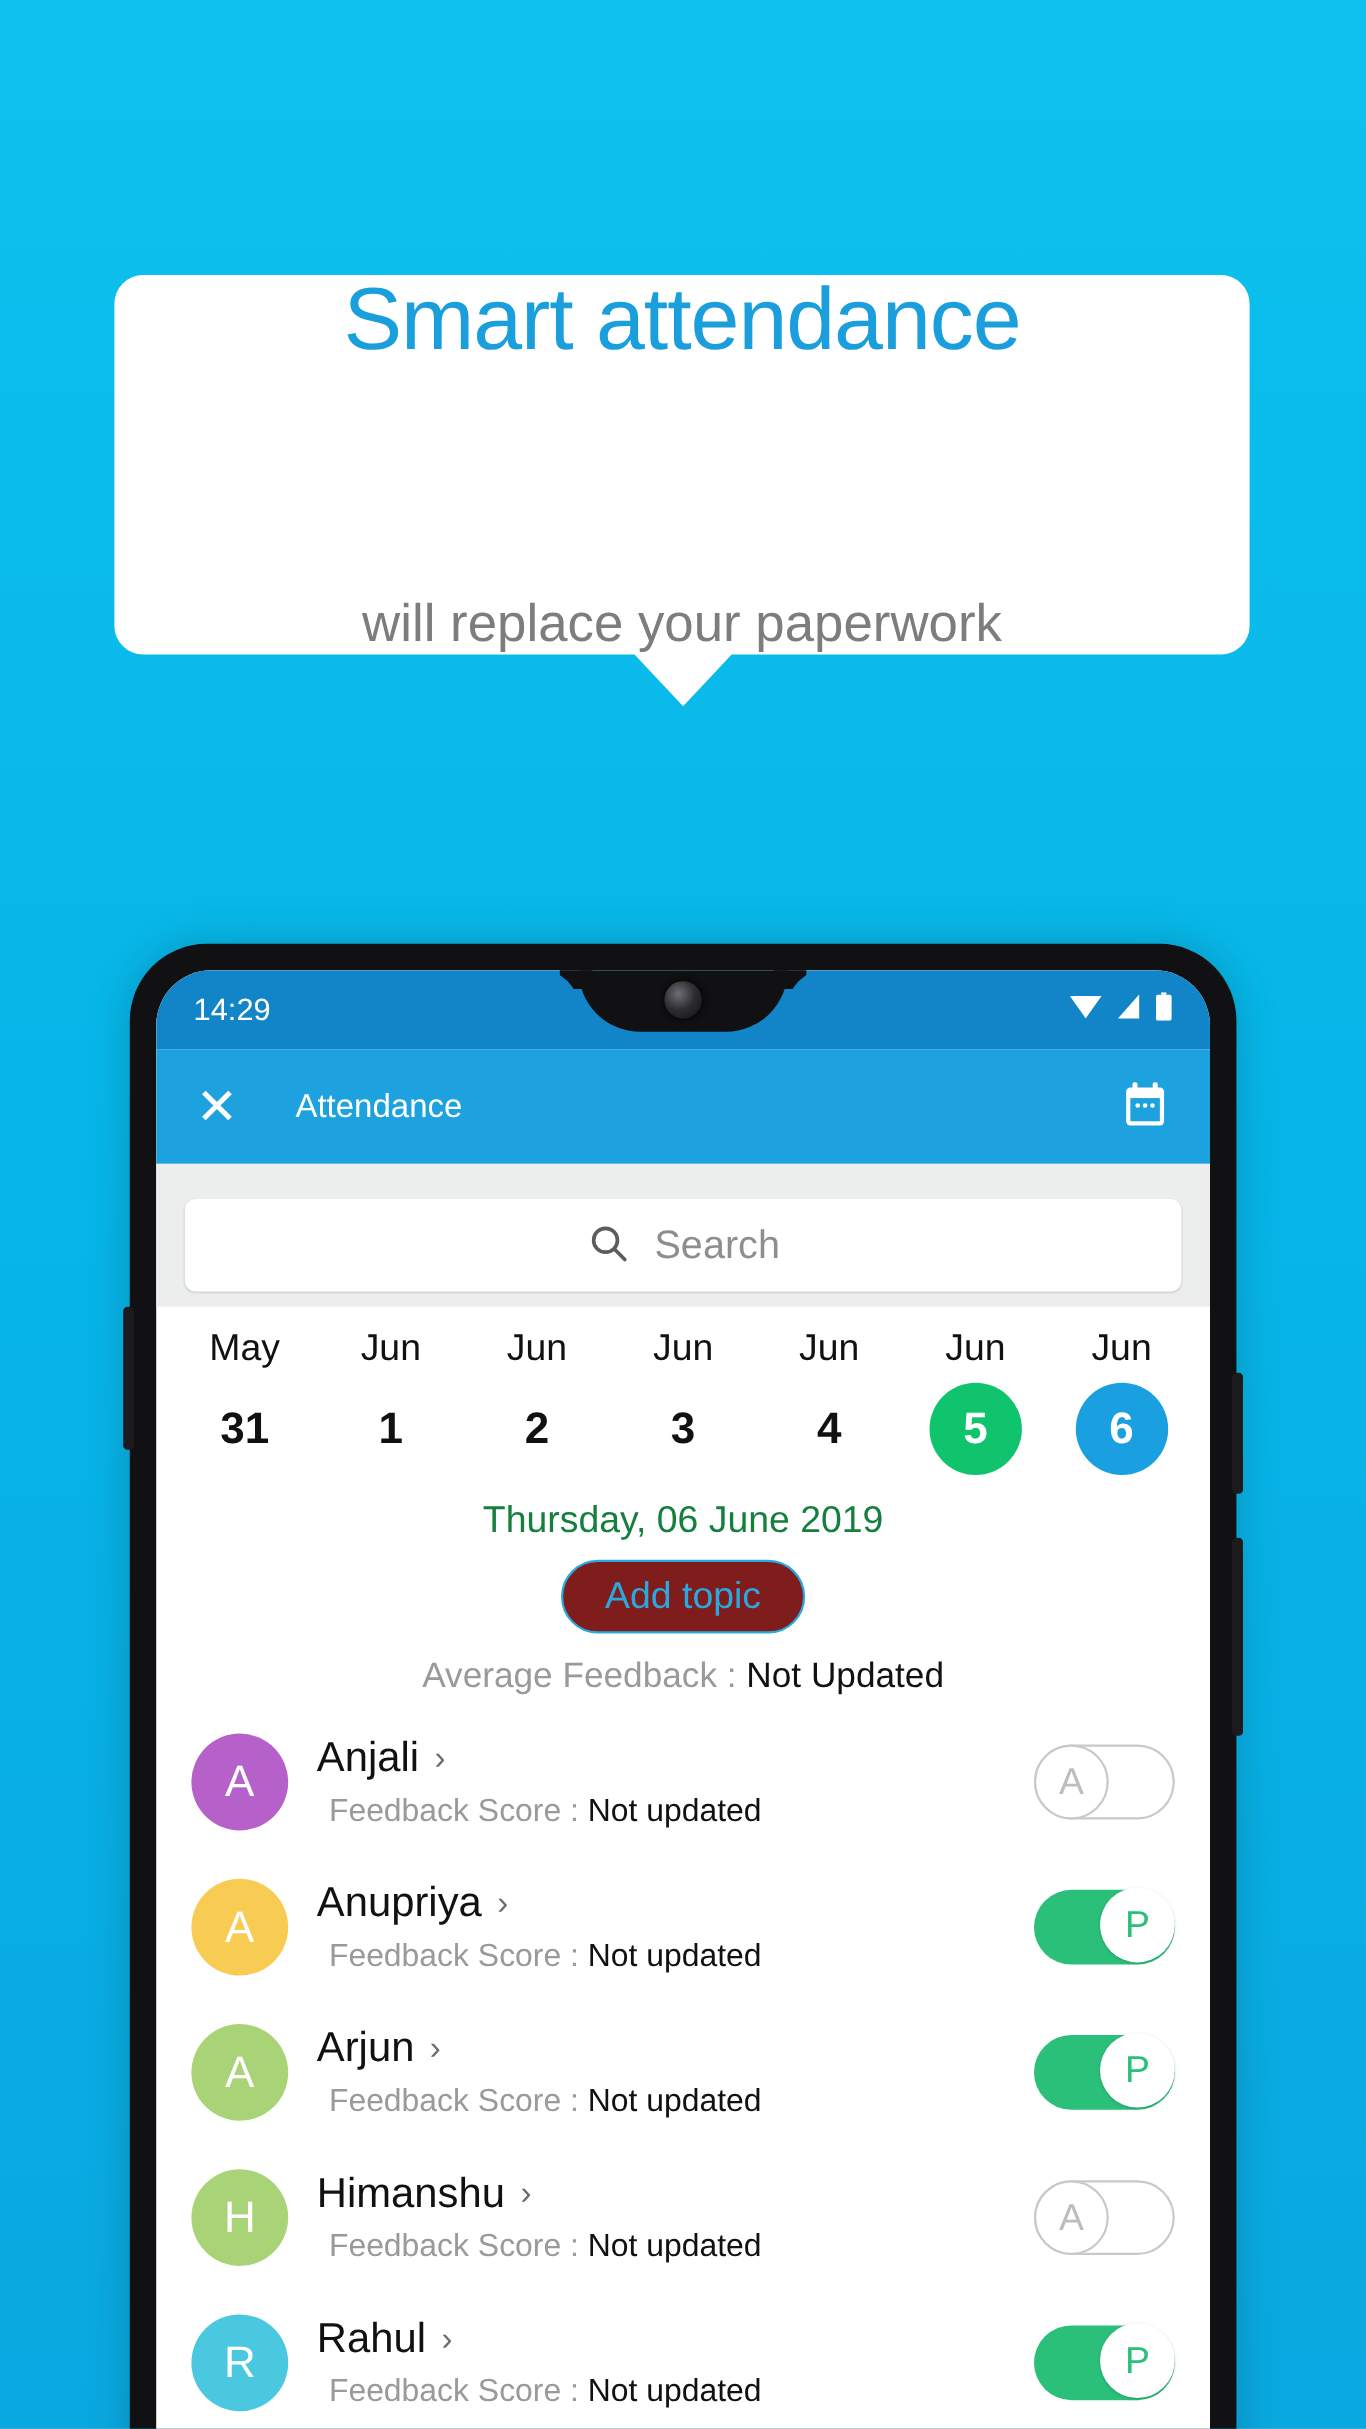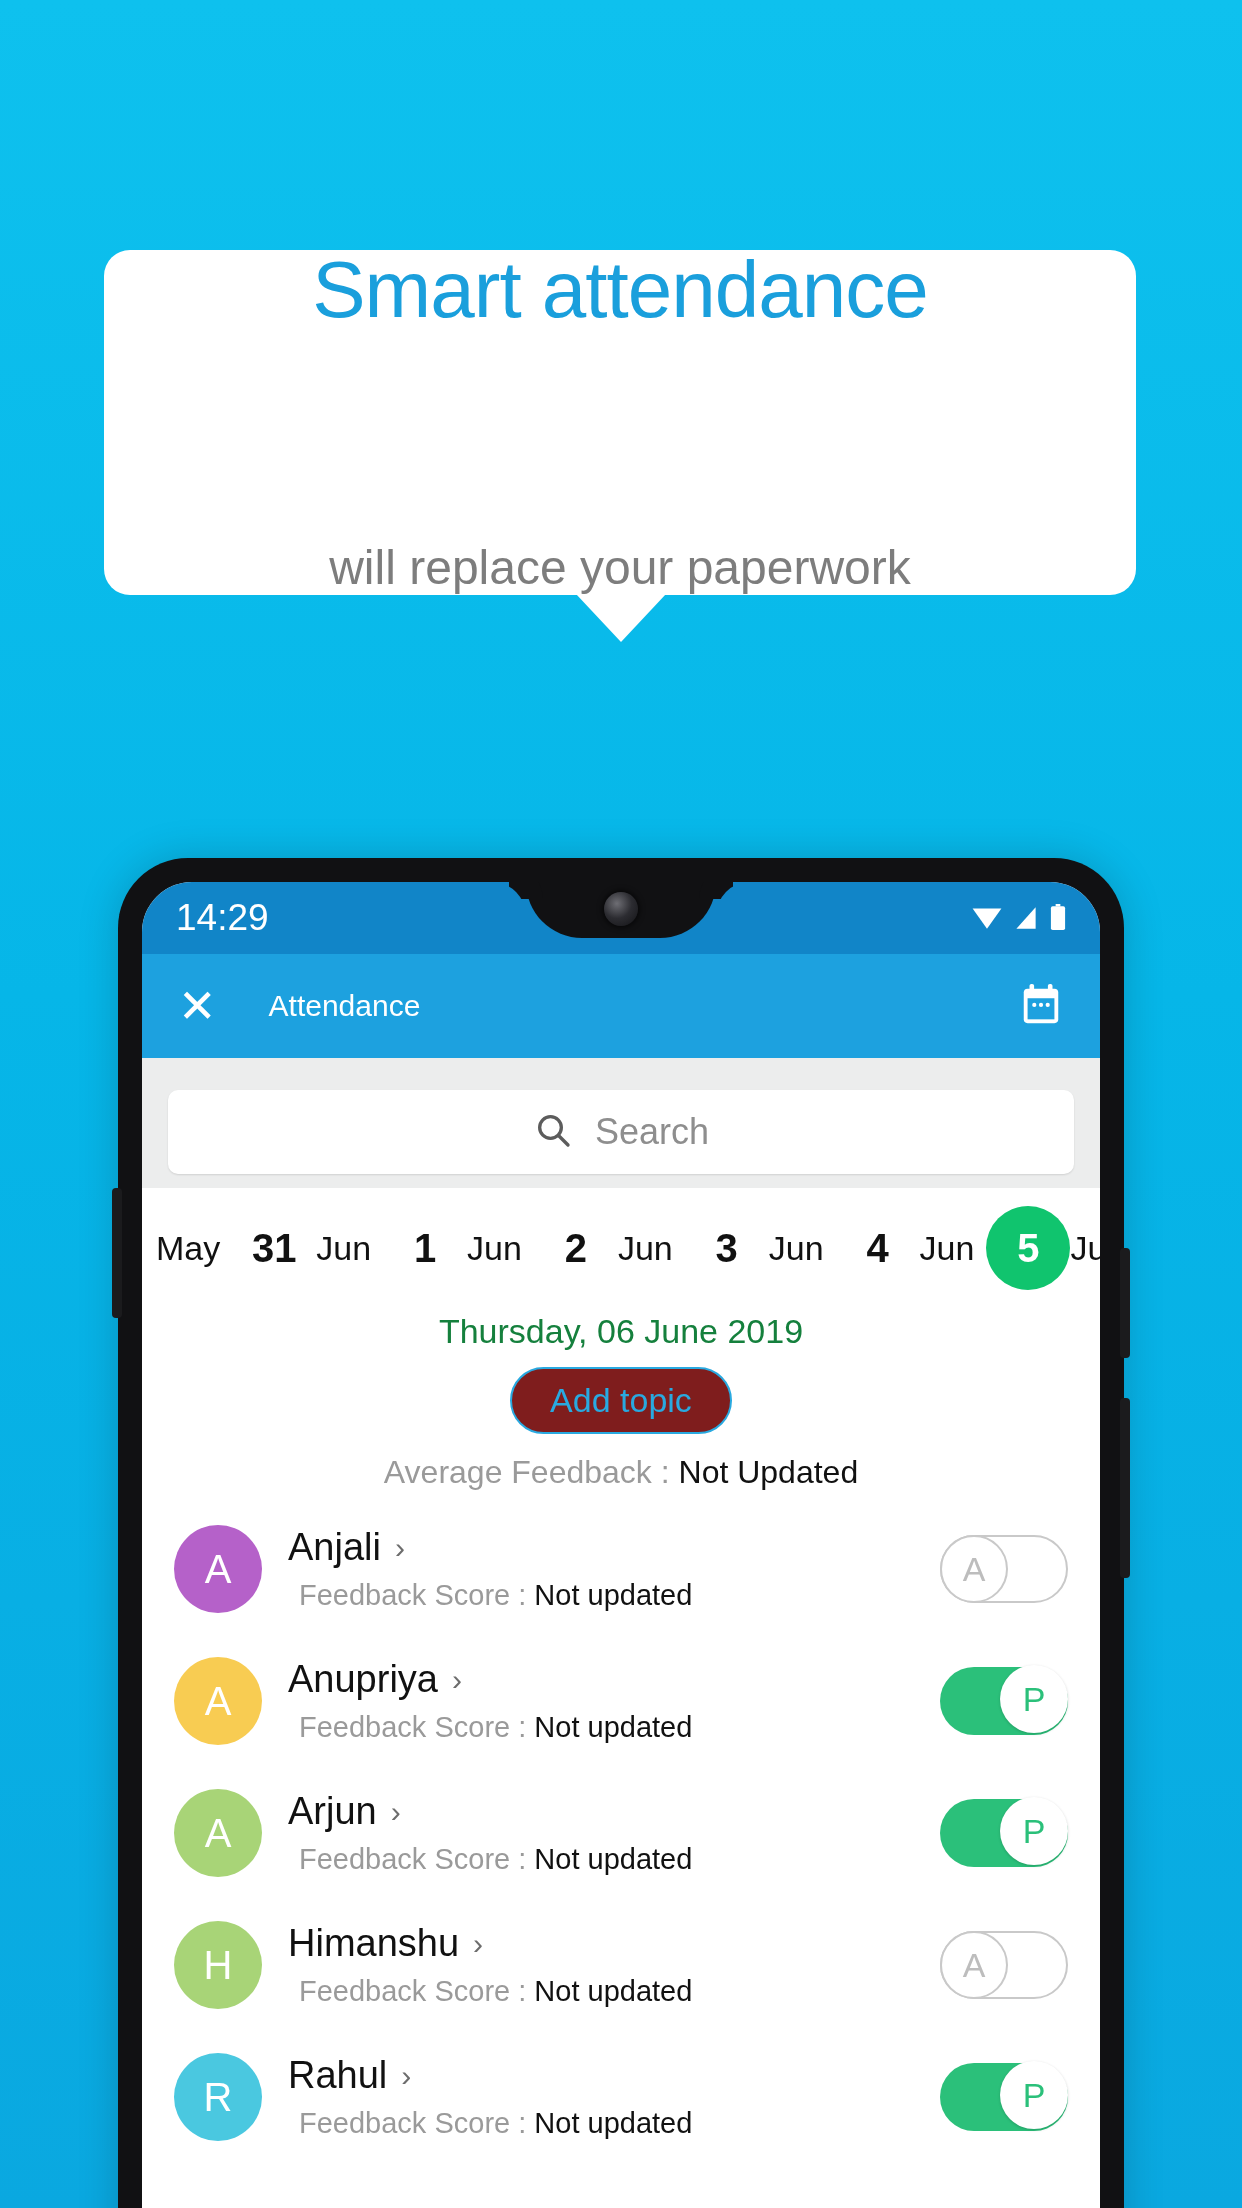--- a/index.html
+++ b/index.html
@@ -40,21 +40,21 @@
   }
   
   .btn-right-1{position:absolute;right:-6px;top:390px;width:10px;height:110px;background:#1b1b1d;border-radius:4px;}
   .btn-right-2{position:absolute;right:-6px;top:540px;width:10px;height:180px;background:#1b1b1d;border-radius:4px;}
   .btn-left-1{position:absolute;left:-6px;top:330px;width:10px;height:130px;background:#1b1b1d;border-radius:4px;}
 
   
   .statusbar{
     position:relative; height:72px; background:#1185c8;
     display:flex; align-items:center; justify-content:space-between;
-    padding:0 34px; color:#ffffff; font-size:37px;
+    padding:0 34px; color:#ffffff; font-size:28px;
   }
   .notch{
     position:absolute; left:50%; top:0; transform:translateX(-50%);
     width:190px; height:56px; background:#111113;
     border-radius:0 0 60px 60px;
   }
   .notch:before,.notch:after{
     content:""; position:absolute; top:0; width:34px; height:34px;
     background:transparent;
   }
@@ -81,21 +81,21 @@
   .search-wrap{ background:#eceded; padding:32px 26px 14px; }
   .search-box{
     background:#fff; border-radius:10px; height:84px;
     display:flex; align-items:center; justify-content:center; gap:22px;
     box-shadow:0 1px 2px rgba(0,0,0,.12);
   }
   .search-ph{ font-size:36px; color:#8e8e8e; }
 
   
   .dates{ display:flex; padding:18px 14px 8px; justify-content:space-between;}
-  .date-col{ flex:1; display:flex; flex-direction:row; align-items:center; gap:12px;}
+  .date-col{ flex:1; display:flex; flex-direction:column; align-items:center; gap:12px;}
   .date-mon{ font-size:34px; color:#111; }
   .date-num{
     font-size:40px; font-weight:bold; color:#111;
     width:84px;height:84px;border-radius:50%;
     display:flex;align-items:center;justify-content:center;
   }
   .date-num.green{ background:#10c46e; color:#fff; }
   .date-num.blue{ background:#1a9fe0; color:#fff; }
 
   .fulldate{ text-align:center; font-size:34px; color:#15803d; margin-top:14px;}

